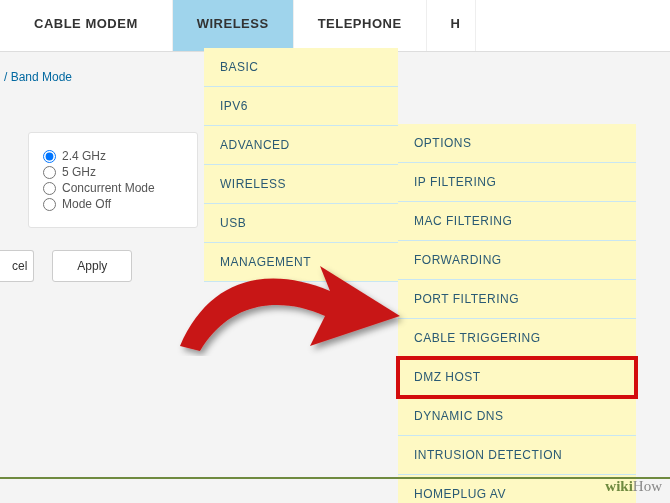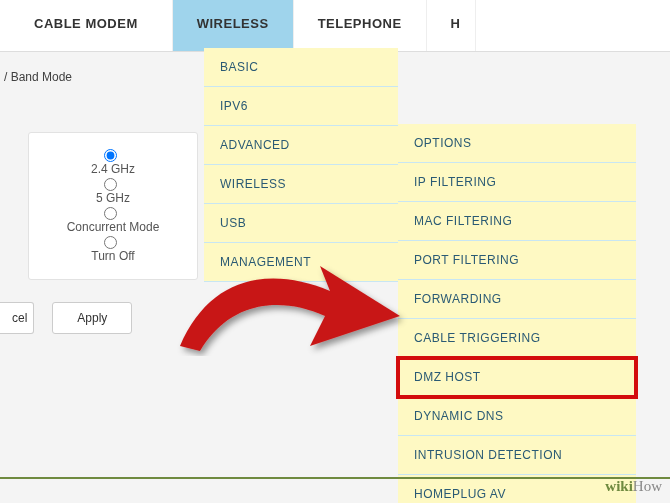--- a/index.html
+++ b/index.html
@@ -26,37 +26,36 @@
     letter-spacing: 0.5px;
     border-right: 1px solid #eee;
     white-space: nowrap;
   }
   .topnav-item:first-child { padding-left: 34px; padding-right: 34px; }
   .topnav-item.active { background: #9fd4ec; }
   .topnav-item.cut { width: 30px; overflow: hidden; }
   .breadcrumb {
     padding: 18px 0 18px 4px;
     font-size: 12px;
-    color: #404040;
+    color: #0369a1;
   }
   .radio-panel {
     margin: 30px 0 0 28px;
     padding: 14px;
     border: 1px solid #e2e2e2;
     border-radius: 3px;
     background: #fff;
     width: 170px;
   }
   .radio-row {
     display: flex;
     align-items: center;
     font-size: 12px;
     color: #555;
     margin: 2px 0;
-    flex-direction: column;
   }
   .radio-row input { margin-right: 6px; }
   .buttons {
     margin: 22px 0 0 0;
     display: flex;
   }
   .btn {
     background: #fff;
     border: 1px solid #ccc;
     border-radius: 3px;
@@ -136,21 +135,21 @@
   <label class="radio-row">
     <input type="radio" name="band" style="">
     <span>5 GHz</span>
   </label>
   <label class="radio-row">
     <input type="radio" name="band" style="">
     <span>Concurrent Mode</span>
   </label>
   <label class="radio-row">
     <input type="radio" name="band" style="">
-    <span>Turn Off</span>
+    <span>Mode Off</span>
   </label>
 </div>
 
 <div class="buttons">
   <button class="btn cut">cel</button>
   <button class="btn">Apply</button>
 </div>
 
 <div class="menu-col menu1">
   <div class="menu-item">BASIC</div>
@@ -158,22 +157,22 @@
   <div class="menu-item">ADVANCED</div>
   <div class="menu-item">WIRELESS</div>
   <div class="menu-item">USB</div>
   <div class="menu-item">MANAGEMENT</div>
 </div>
 
 <div class="menu-col menu2" style="top:124px">
   <div class="menu-item">OPTIONS</div>
   <div class="menu-item">IP FILTERING</div>
   <div class="menu-item">MAC FILTERING</div>
+  <div class="menu-item">FORWARDING</div>
   <div class="menu-item">PORT FILTERING</div>
-  <div class="menu-item">FORWARDING</div>
   <div class="menu-item">CABLE TRIGGERING</div>
   <div class="menu-item highlight">DMZ HOST</div>
   <div class="menu-item">DYNAMIC DNS</div>
   <div class="menu-item">INTRUSION DETECTION</div>
   <div class="menu-item">HOMEPLUG AV</div>
 </div>
 
 <svg class="arrow" viewBox="0 0 240 120">
   <defs>
     <filter id="ds" x="-20%" y="-20%" width="140%" height="140%">

